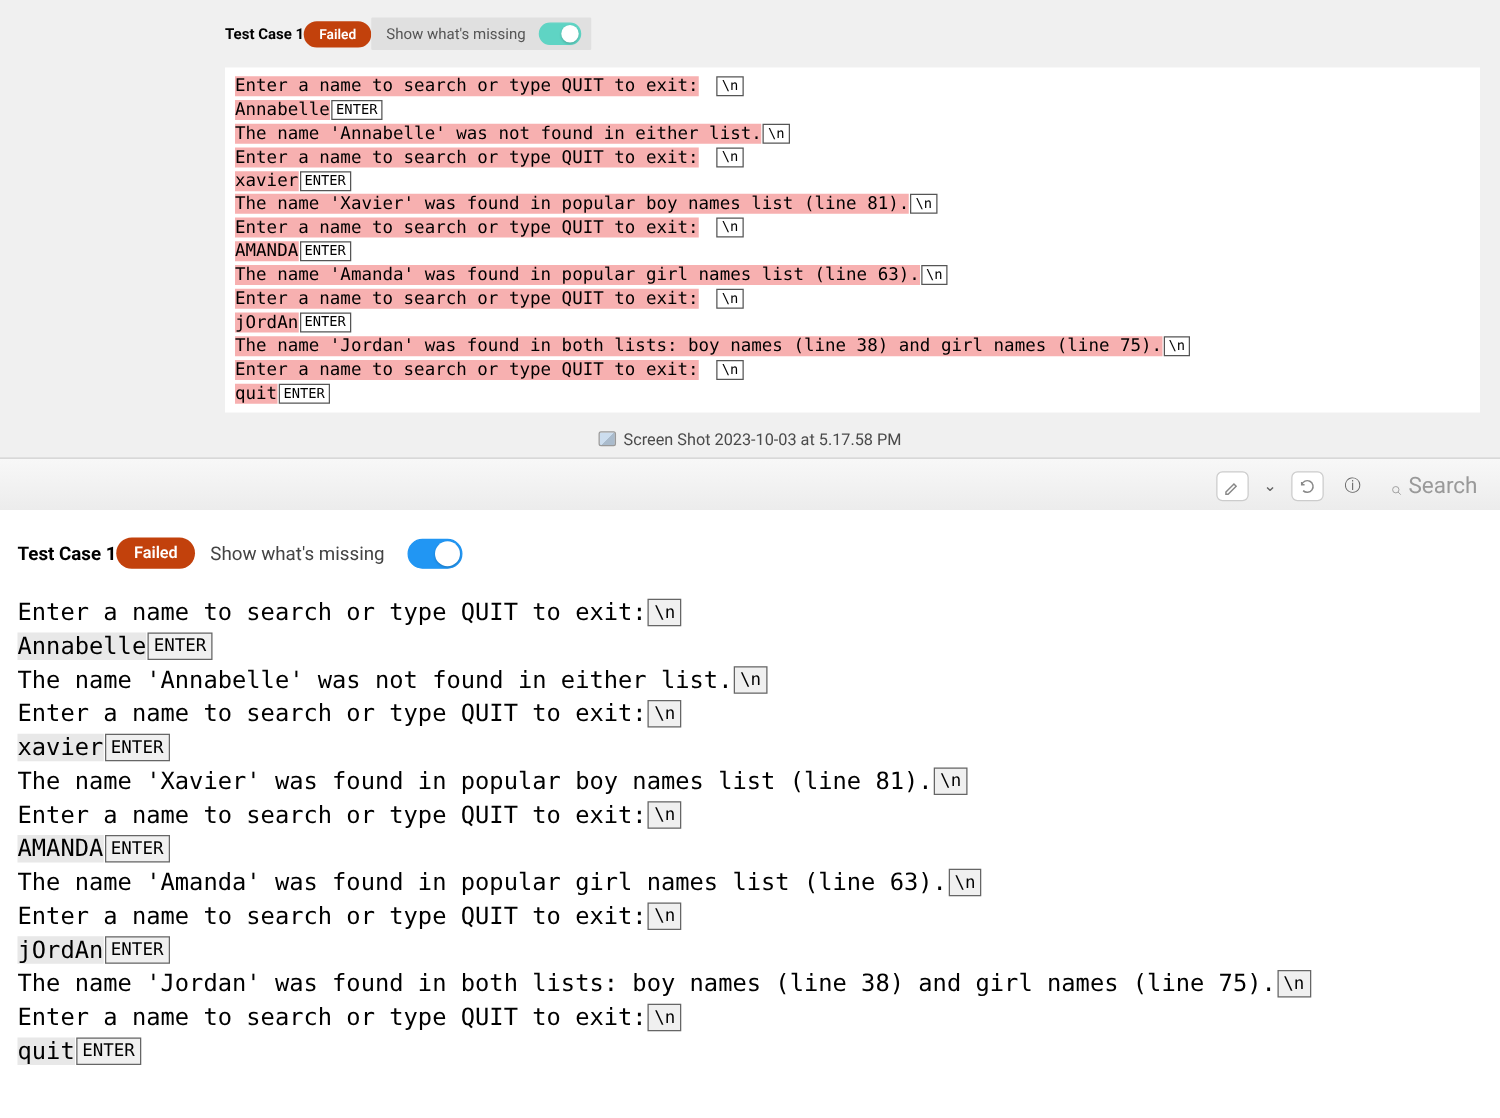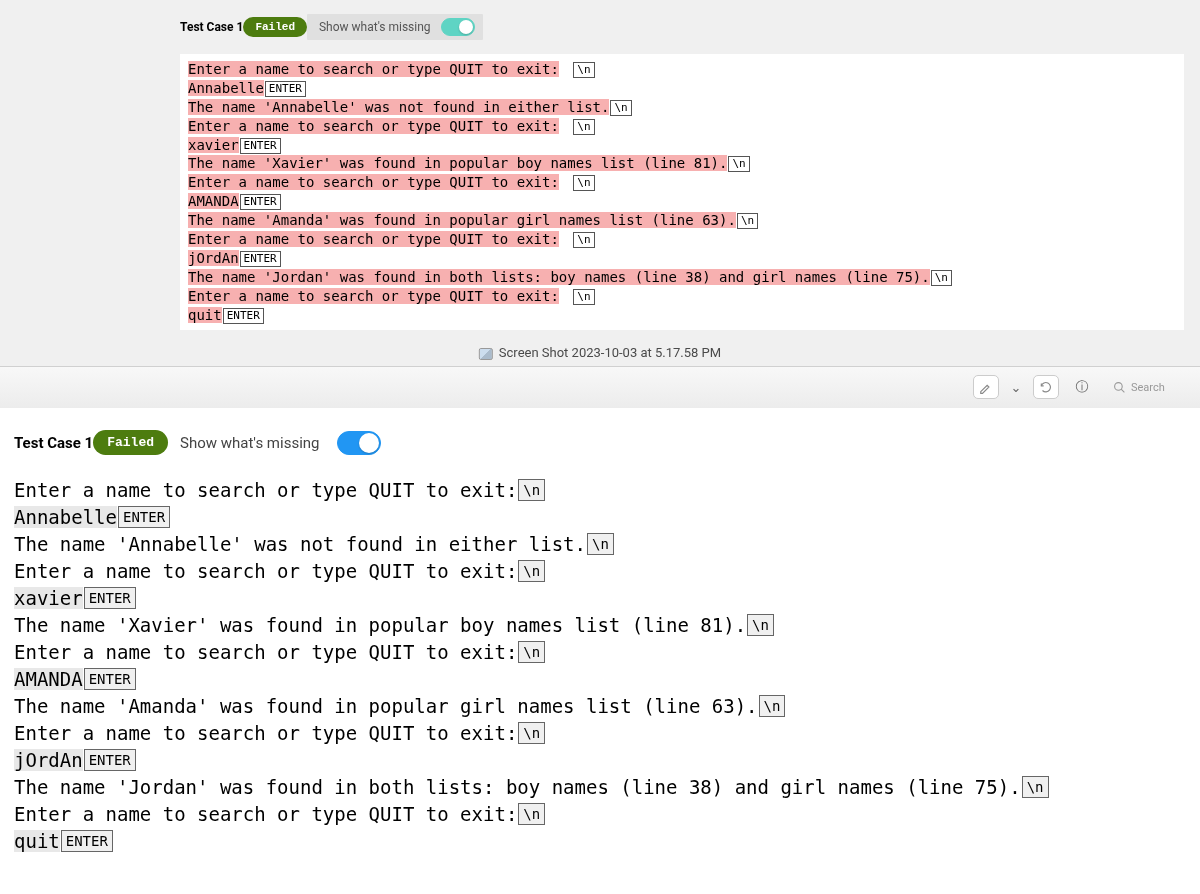--- a/index.html
+++ b/index.html
@@ -22,27 +22,26 @@
     display: flex;
     align-items: center;
     margin-bottom: 14px;
   }
   .test-label {
     font-size: 12px;
     font-weight: 700;
     color: #000;
   }
   .failed-badge {
-    background: #4d7c0f;
+    background: #c2410c;
     color: #fff;
     font-size: 11px;
     font-weight: 600;
     padding: 4px 12px;
     border-radius: 12px;
-    font-family: Liberation Mono, monospace;
   }
   .show-missing-wrap {
     display: flex;
     align-items: center;
     gap: 10px;
     background: #e0e0e0;
     padding: 4px 8px 4px 12px;
     border-radius: 1px;
   }
   .show-missing-label {
@@ -101,21 +100,21 @@
     border-top: 1px solid #d0d0d0;
   }
   .file-title {
     position: absolute;
     top: -22px;
     left: 50%;
     transform: translateX(-50%);
     font-size: 13px;
     color: #4a4a4a;
     display: flex;
-    align-items: flex-end;
+    align-items: flex-start;
     gap: 6px;
   }
   .img-icon {
     width: 14px;
     height: 12px;
     border: 1px solid #999;
     border-radius: 2px;
     background: linear-gradient(135deg,#cde 50%,#abc 50%);
     display: inline-block;
   }
@@ -140,21 +139,21 @@
     color: #666;
   }
   .tb-btn.noborder { border: none; background: transparent; }
   .search-box {
     display: flex;
     align-items: flex-end;
     border: none;
     border-radius: 5px;
     padding: 3px 8px;
     color: #999;
-    font-size: 11px;
+    font-size: 18px;
     gap: 5px;
     width: 85px;
   }
   .lower-region {
     padding: 22px 14px 0 14px;
     background: #fff;
   }
   .lower-region .test-header { margin-bottom: 22px; }
   .lower-region .test-label { font-size: 15px; font-weight: 700; }
   .lower-region .failed-badge { font-size: 13px; padding: 5px 14px; border-radius: 14px; }

